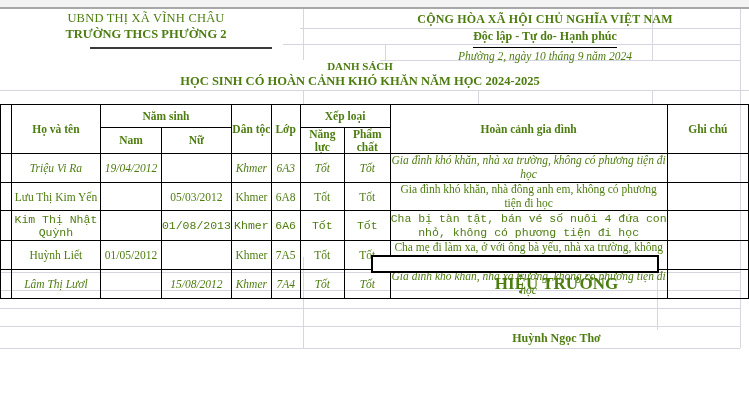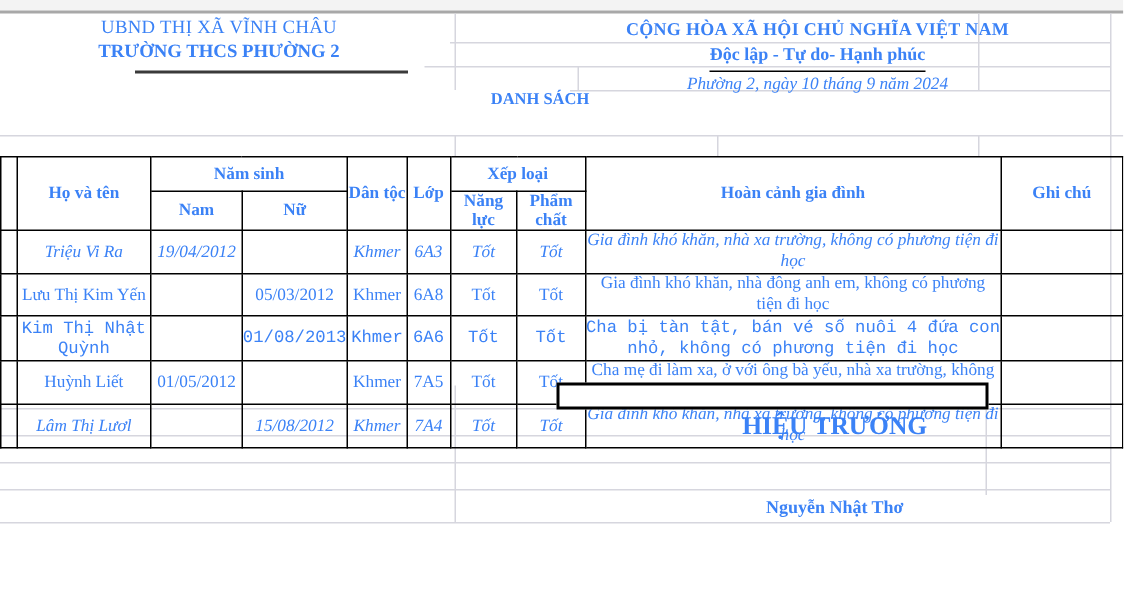--- a/index.html
+++ b/index.html
@@ -1,17 +1,17 @@
 <!DOCTYPE html>
 <html><head>
 <meta charset="utf-8">
 <style>
   html,body{margin:0;padding:0;background:#fff;}
   .canvas{position:relative;width:749px;height:410px;background:#fff;overflow:hidden;
-          font-family:"Liberation Serif","DejaVu Serif",serif;color:#3b82f6;}
+          font-family:"Liberation Serif","DejaVu Serif",serif;color:#4d7c0f;}
   .abs{position:absolute;}
   .top-band{left:0;top:0;width:749px;height:7px;background:#f3f3f3;}
   .top-line{left:0;top:7px;width:749px;height:2px;background:#a8a8a8;}
   .gl{background:#d6d6de;}
   .center{text-align:center;}
   .b{font-weight:bold;}
   .i{font-style:italic;}
   .org-block{left:0;top:11px;width:292px;}
   .org1{font-size:12.5px;letter-spacing:.2px;}
   .org2{font-size:12.5px;margin-top:1px;}
@@ -66,20 +66,21 @@
   </div>
   <div class="abs org-underline"></div>
 
   <div class="abs nat-block center">
     <div class="nat1 b">CỘNG HÒA XÃ HỘI CHỦ NGHĨA VIỆT NAM</div>
     <div class="nat2 b"><span>Độc lập - Tự do- Hạnh phúc</span></div>
     <div class="date-line i">Phường 2, ngày 10 tháng 9 năm 2024</div>
   </div>
 
   <div class="abs title1 center b">DANH SÁCH</div>
+  <div class="abs title2 center b">HỌC SINH CÓ HOÀN CẢNH KHÓ KHĂN NĂM HỌC 2024-2025</div>
 
   <table class="main">
     <colgroup>
       <col style="width:11px">
         <col style="width:91px">
         <col style="width:61px">
         <col style="width:52px">
       <col style="width:40px">
         <col style="width:29px">
         <col style="width:45px">
@@ -163,15 +164,15 @@
       <td>Tốt</td>
       <td class="c-circ">Gia đình khó khăn, nhà xa trường, không có phương tiện đi học</td>
       <td></td>
     </tr>
   </tbody>
     </table>
 
   <div class="abs extra-cell"></div>
 
   <div class="abs sig-title center b">HIỆU TRƯỞNG</div>
-  <div class="abs sig-name center b">Nguyễn Nhật Thơ</div>
+  <div class="abs sig-name center b">Huỳnh Ngọc Thơ</div>
 
 </div>
 
 </body></html>

